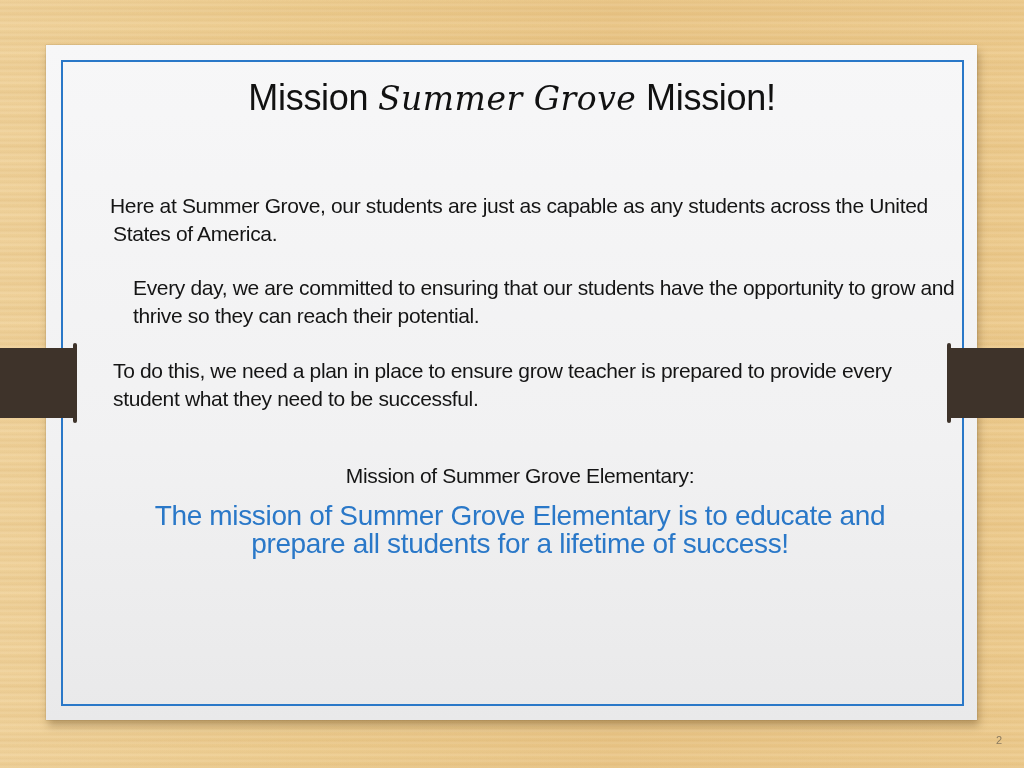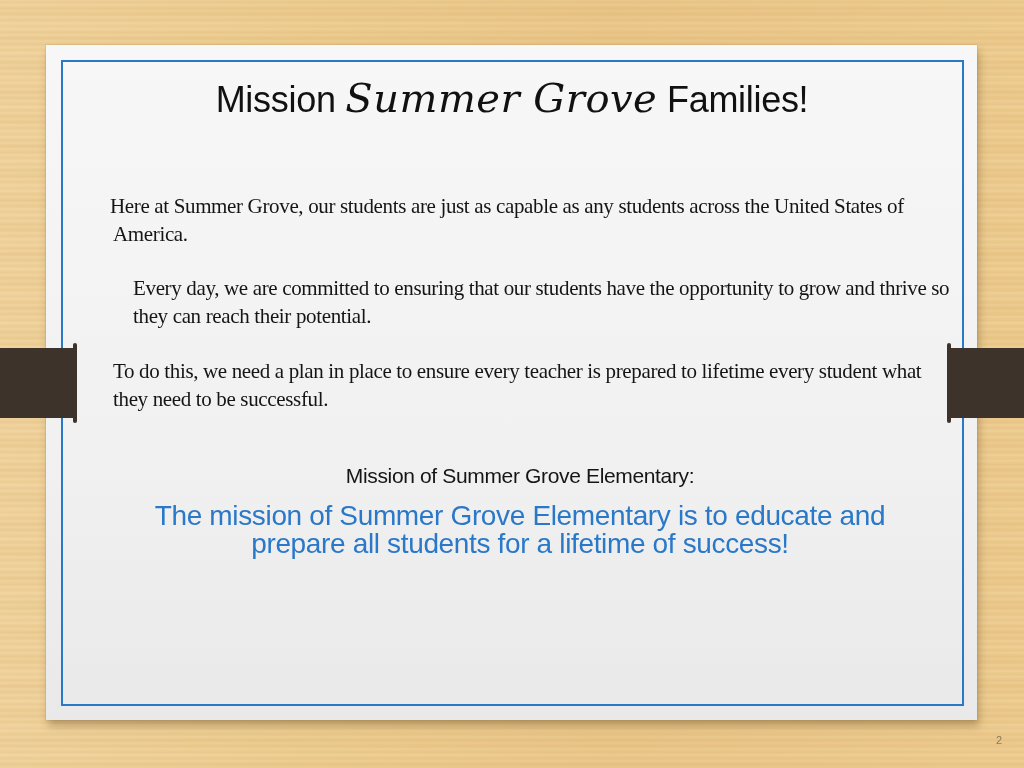--- a/index.html
+++ b/index.html
@@ -35,26 +35,26 @@
     .tab-right::before { left: 0; }
 
     .title {
       position: absolute; left: 0; top: 74px; width: 1024px; text-align: center;
       font-size: 36px; color: #111; line-height: 48px;
       font-family: "Liberation Sans", "DejaVu Sans", sans-serif;
       letter-spacing: -0.3px;
     }
     .title .script {
       font-family: "DejaVu Serif", "Liberation Serif", serif;
-      font-style: italic; font-size: 40px; letter-spacing: 0.5px;
+      font-style: italic; font-size: 33px; letter-spacing: 0.5px;
     }
     .para {
       position: absolute; left: 113px; width: 830px;
       font-size: 21px; line-height: 28px; color: #151515;
-      font-family: Liberation Serif, serif;
+      font-family: Liberation Sans, sans-serif;
       letter-spacing: -0.35px;
     }
     .p1 { top: 192px; text-indent: -3px; }
     .p2 { top: 274px; margin-left: 20px; }
     .p3 { top: 357px; }
     .mission-heading {
       position: absolute; left: 0; top: 462px; width: 1040px; text-align: center;
       font-size: 21px; line-height: 28px; color: #151515; letter-spacing: -0.35px;
     }
     .mission-text {
@@ -70,23 +70,23 @@
 <body>
 
 <div class="paper"></div>
 <div class="inner-border"></div>
 <div class="tab tab-left"></div>
 <div class="tab tab-right"></div>
 
 <div class="title">
   <span>Mission</span>
   <span class="script">Summer Grove</span>
-  <span>Families!</span>
+  <span>Mission!</span>
 </div>
 
 <div class="para p1">Here at Summer Grove, our students are just as capable as any students across the United States of America.</div>
 <div class="para p2">Every day, we are committed to ensuring that our students have the opportunity to grow and thrive so they can reach their potential.</div>
-<div class="para p3">To do this, we need a plan in place to ensure every teacher is prepared to lifetime every student what they need to be successful.</div>
+<div class="para p3">To do this, we need a plan in place to ensure grow teacher is prepared to provide every student what they need to be successful.</div>
 
 <div class="mission-heading">Mission of Summer Grove Elementary:</div>
 <div class="mission-text">The mission of Summer Grove Elementary is to educate and prepare all students for a lifetime of success!</div>
 
 <div class="page-number">2</div>
 
 </body></html>

